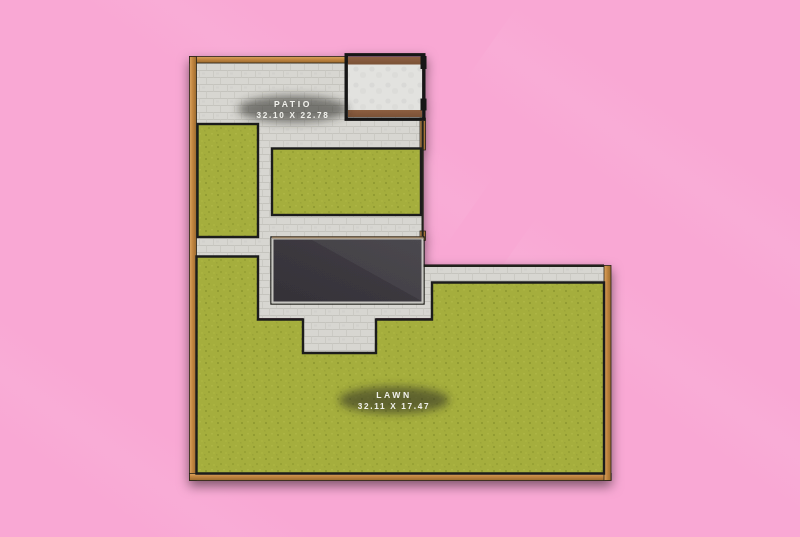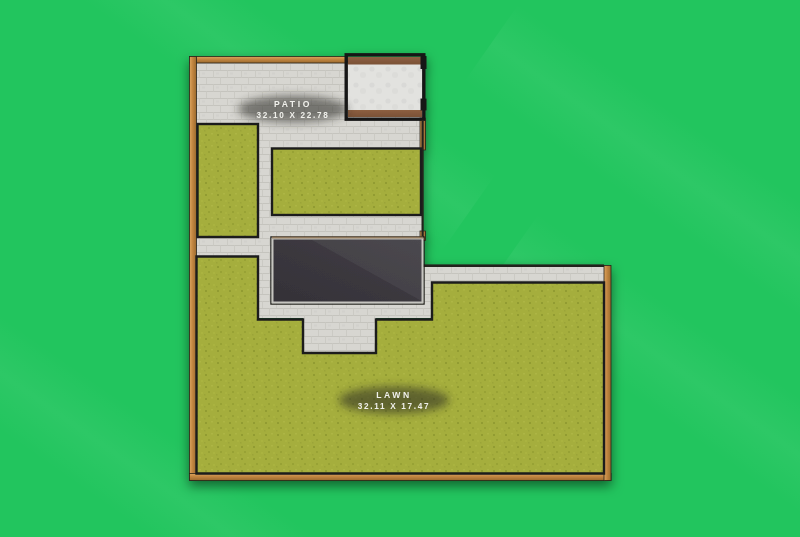--- a/index.html
+++ b/index.html
@@ -1,18 +1,18 @@
 <!DOCTYPE html>
 <html><head>
 <meta charset="utf-8">
 <style>
   html,body{margin:0;padding:0;background:#2e2c2f;}
   .stage{
     position:relative;width:800px;height:537px;overflow:hidden;
-    background:#22c55e;
+    background:#f9a8d4;
     font-family:"Liberation Sans",sans-serif;
   }
   .streak{
     position:absolute;width:680px;height:96px;
     background:linear-gradient(180deg,rgba(255,255,255,0) 0%,rgba(255,255,255,0.05) 50%,rgba(255,255,255,0) 100%);
     transform:rotate(35deg);
   }
   svg{position:absolute;left:0;top:0;display:block;}
   text{
     font-family:"Liberation Sans",sans-serif;

